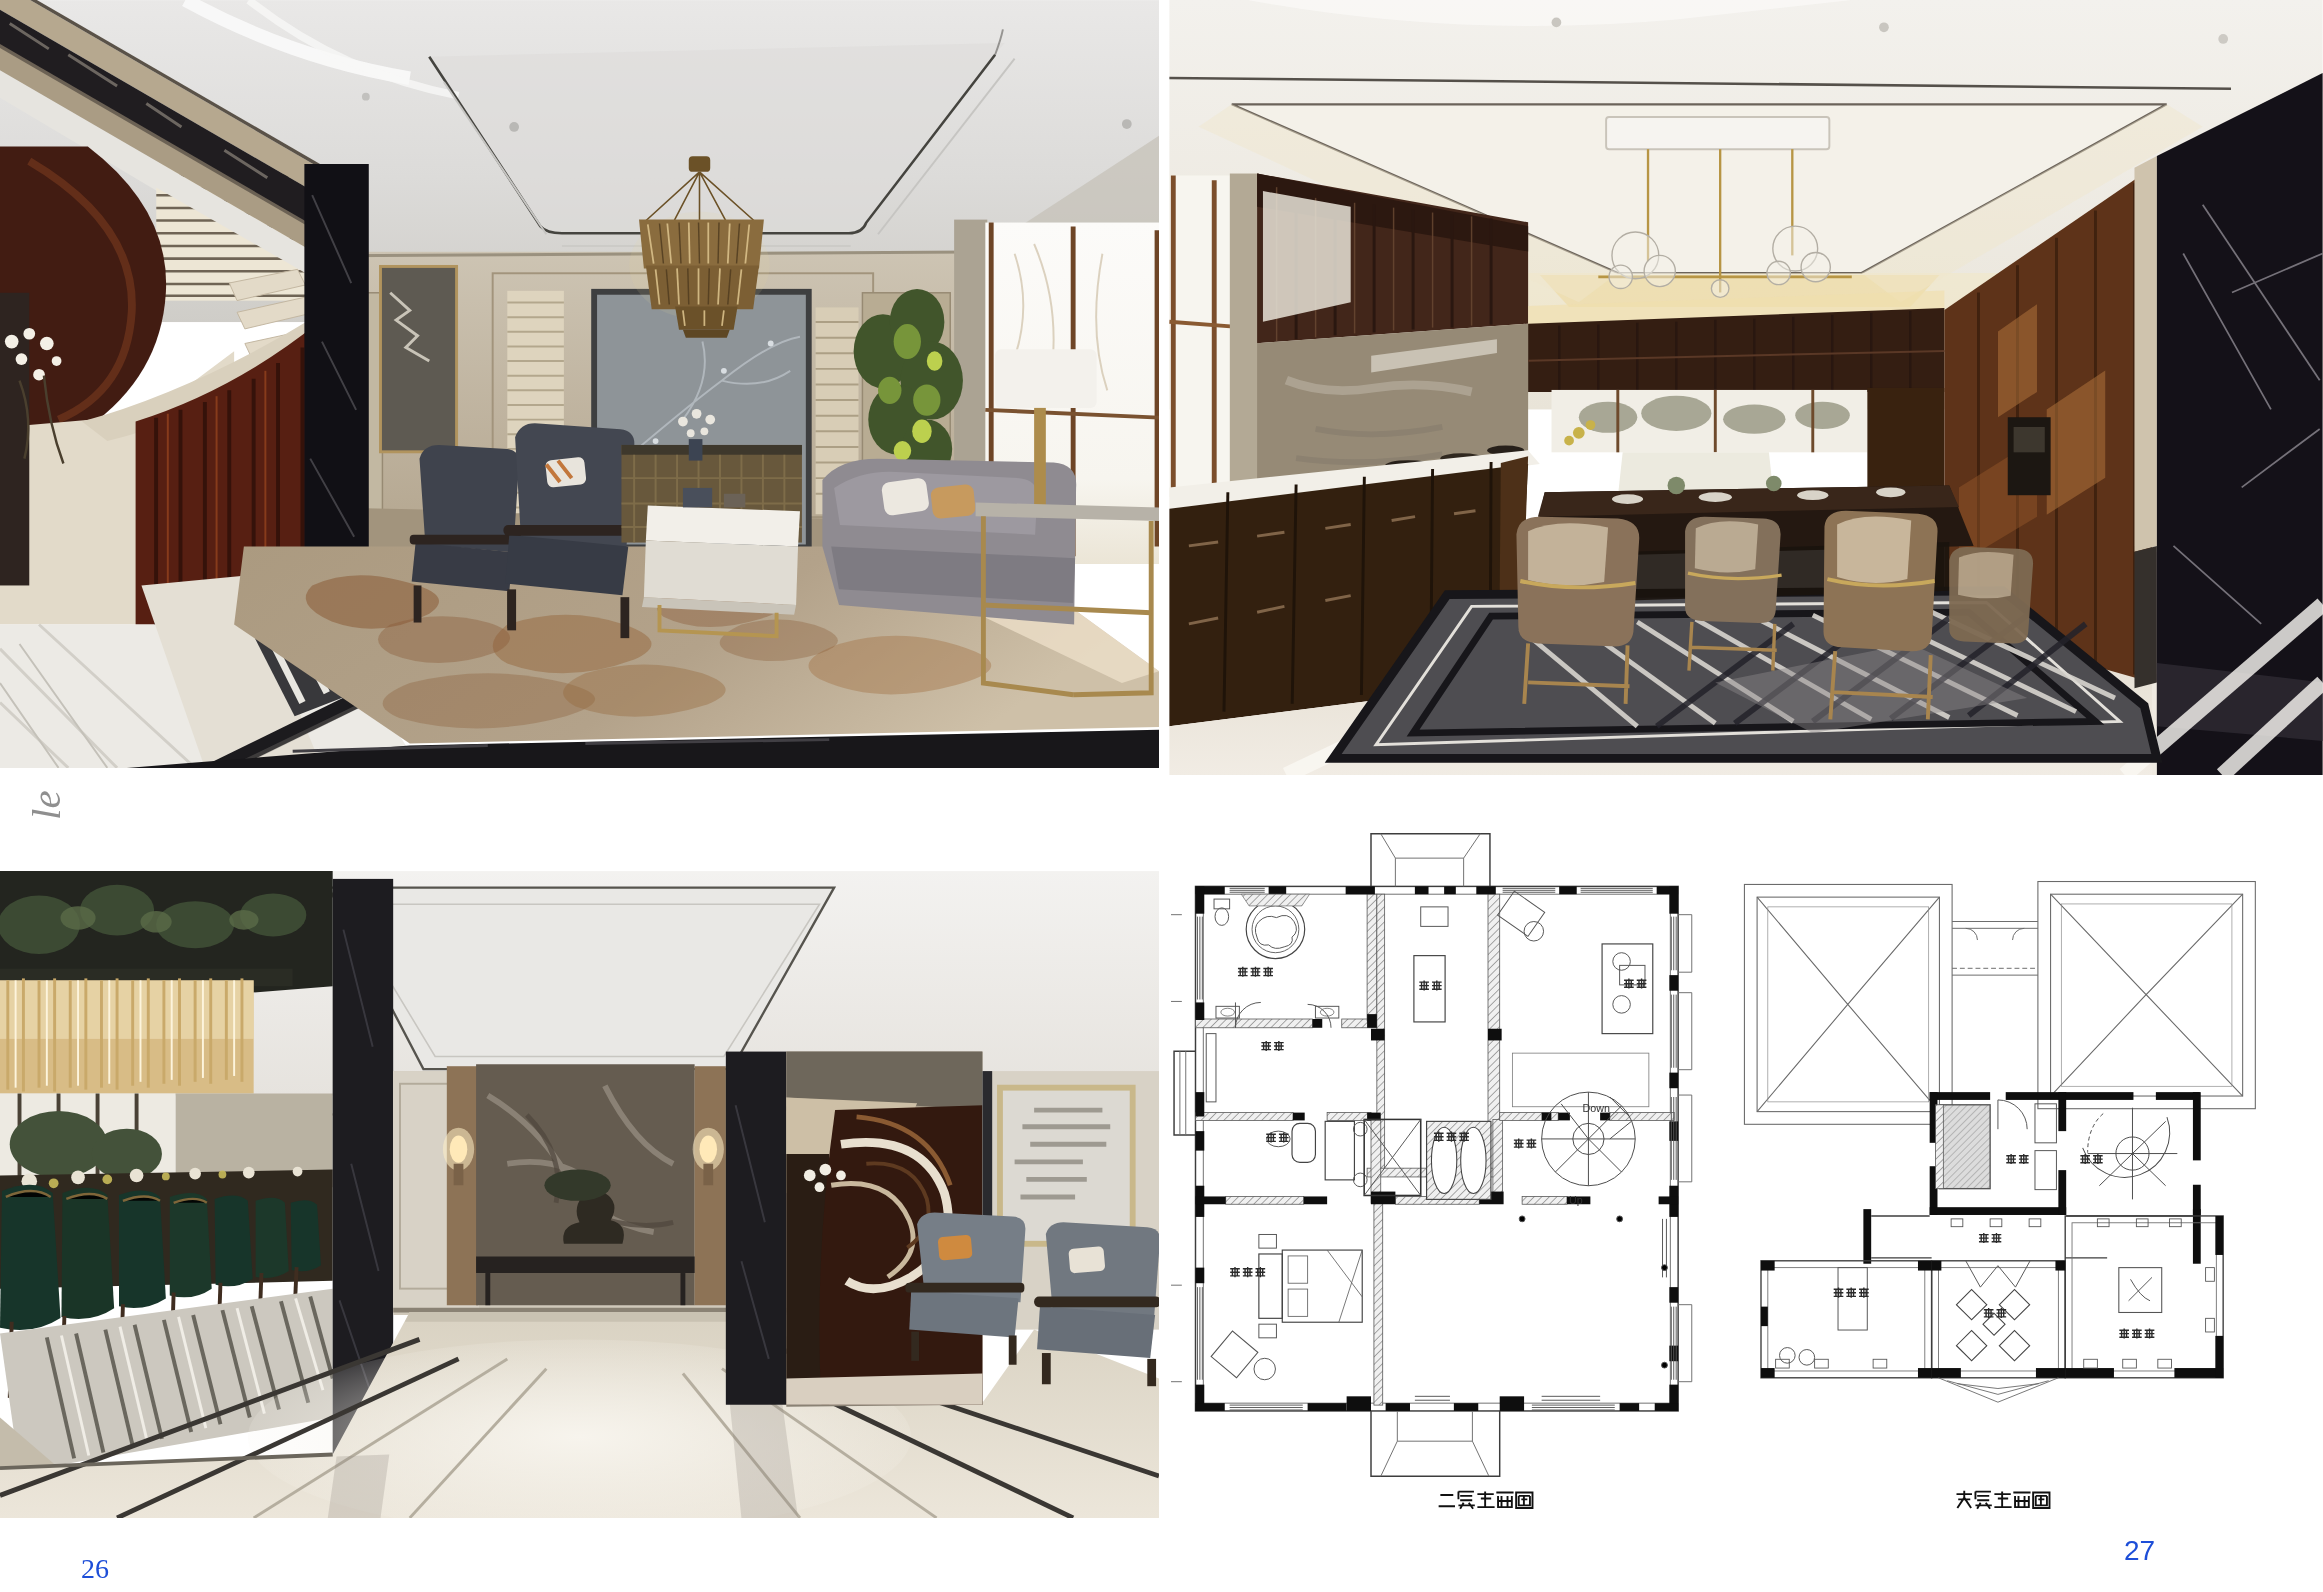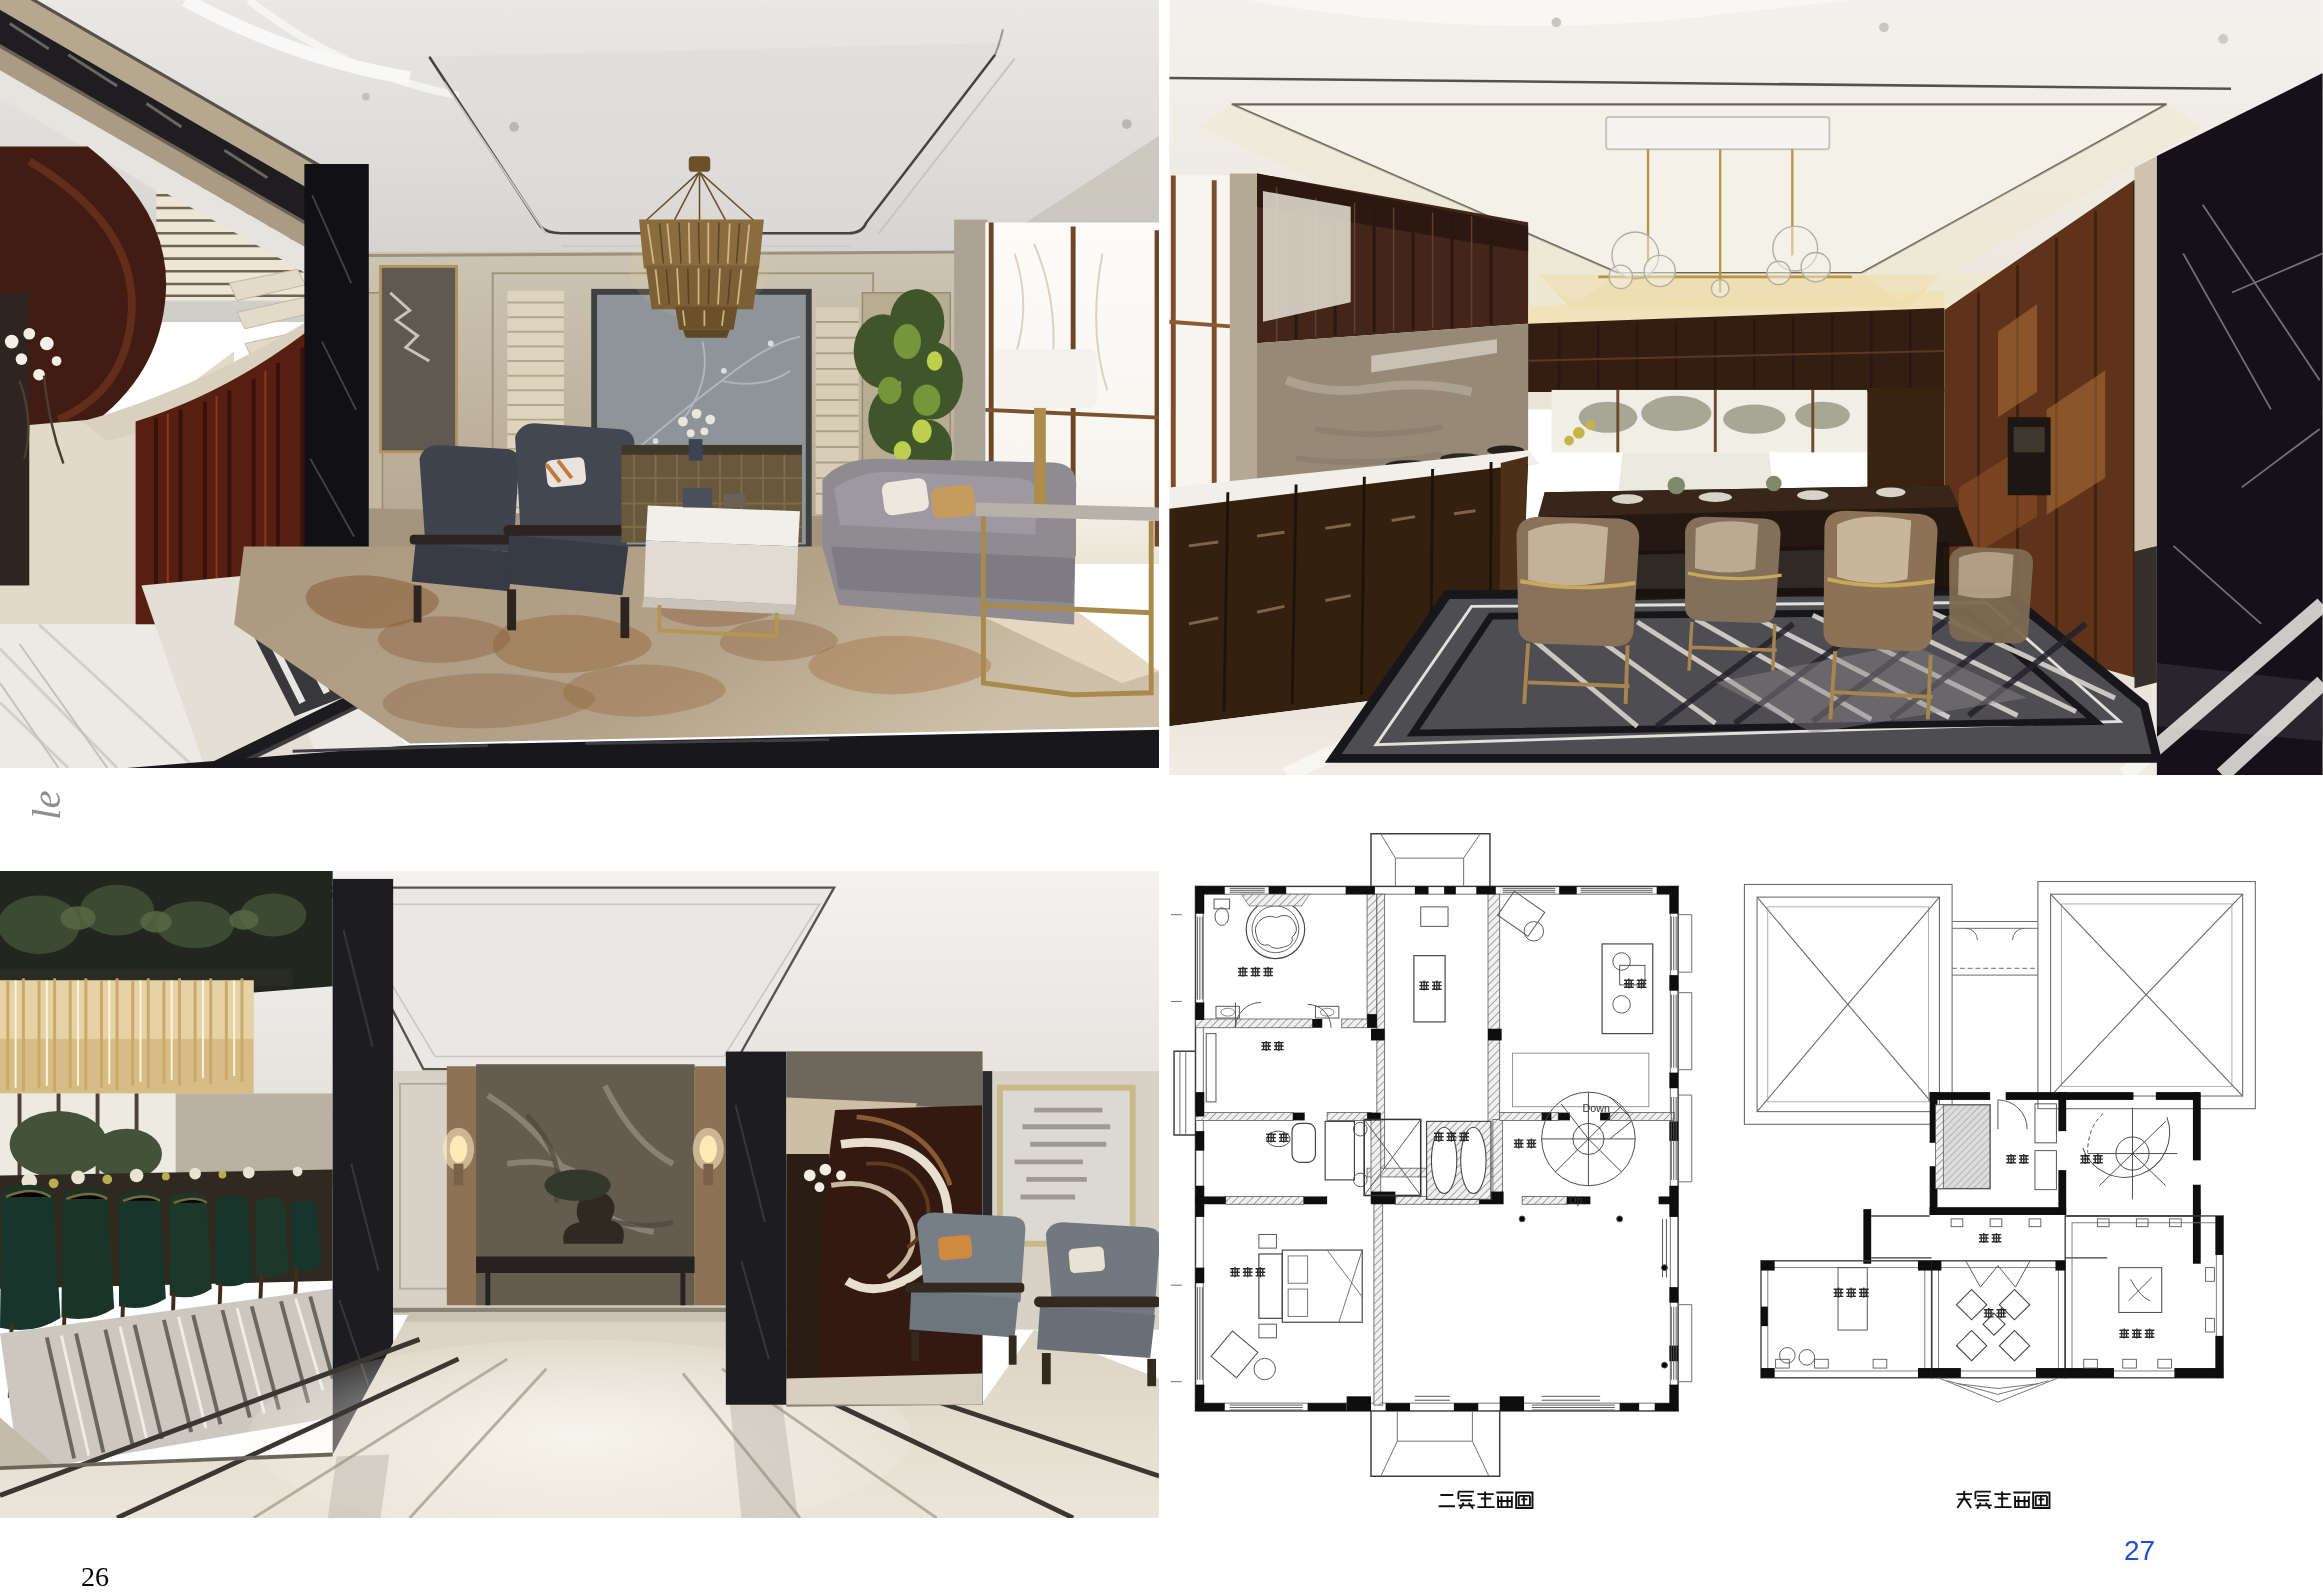--- a/index.html
+++ b/index.html
@@ -1259,20 +1259,20 @@
 <svg class="abs" style="left:1954px;top:1489px;width:98px;height:22.4px;" width="98" height="22.4" viewBox="0 0 112 26">
 <g stroke="#111" stroke-width="2.2" fill="none">
 <path d="M2,6 H20 M11,2 V10 M4,12 H18 M11,10 L3,22 M11,10 L19,22"></path>
 <path d="M24,3 H42 M24,3 V12 M26,8 H40 M26,13 H40 M24,19 H43 M30,16 L26,23 M36,16 L41,23"></path>
 <path d="M46,6 H65 M50,11 H62 M55,3 V20 M46,21 H66"></path>
 <path d="M68,4 H88 M70,8 V21 H86 V8 M74,8 V21 M81,8 V21 M70,14 H86"></path>
 <path d="M91,4 H110 V22 H91 Z M94,8 H107 M94,8 V19 H107 V8 M97,12 H104 M100,8 V19"></path>
 </g>
 </svg>
 
-<div class="abs" style="left:81px;top:1553px;font-family:'Liberation Serif',serif;font-size:28px;color:#000000;margin-top:8px;">26</div>
+<div class="abs" style="left:81px;top:1553px;font-family:'Liberation Serif',serif;font-size:28px;color:#1d4ed8;">26</div>
 
 <div class="abs" style="left:2124px;top:1535px;font-family:Liberation Sans, sans-serif;font-size:28px;color:#1d4ed8;">27</div>
 
 <div class="abs" style="left:21.5px;top:820px;font-family:'Liberation Serif',serif;font-size:41px;color:#8f8f8f;transform:rotate(-90deg);transform-origin:left top;font-style:italic;">le</div>
 
 </div>
 
 
 </body></html>

